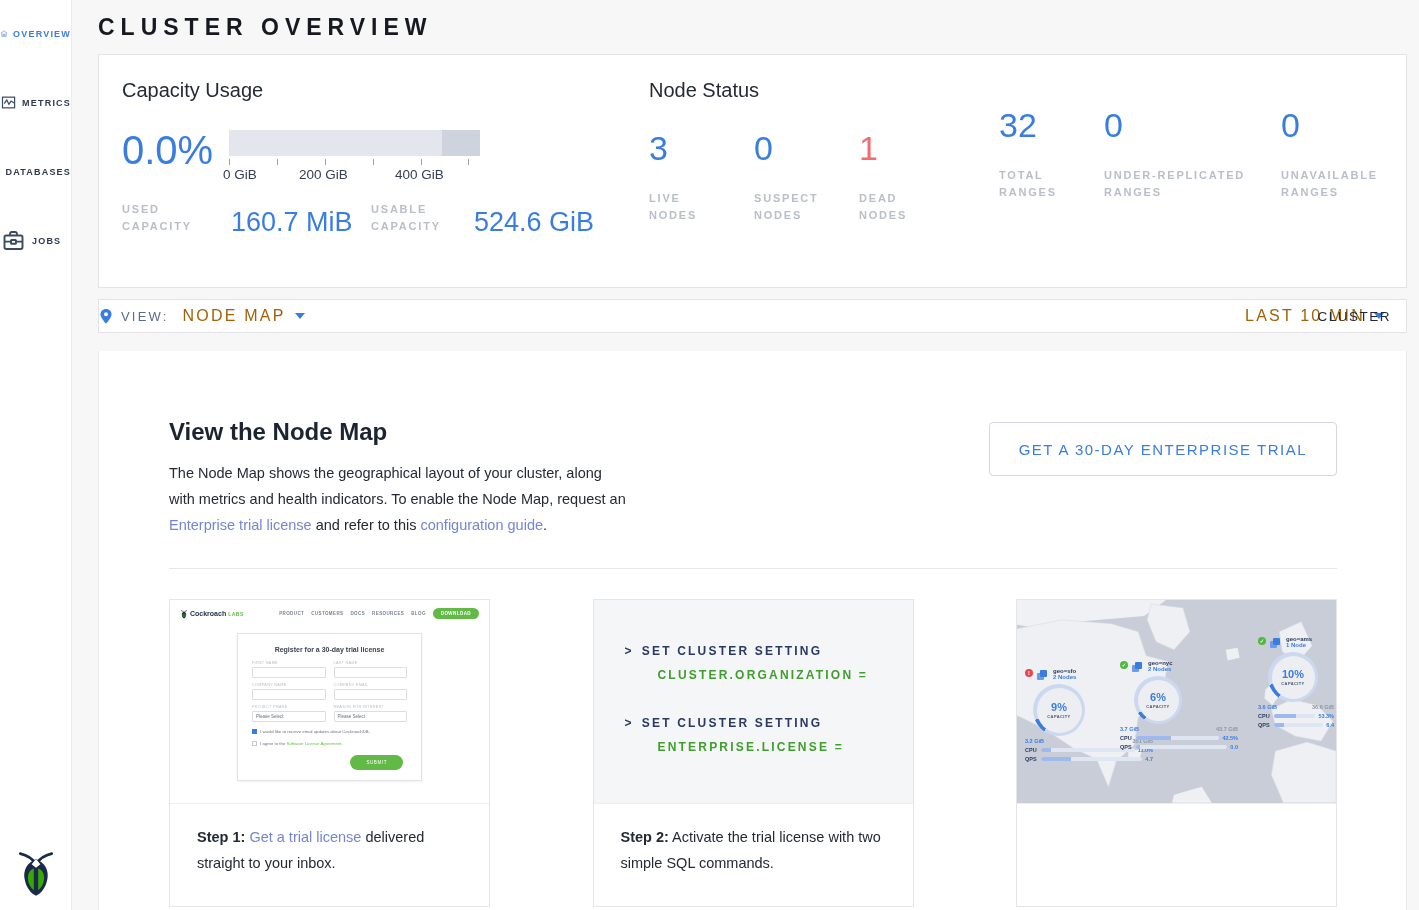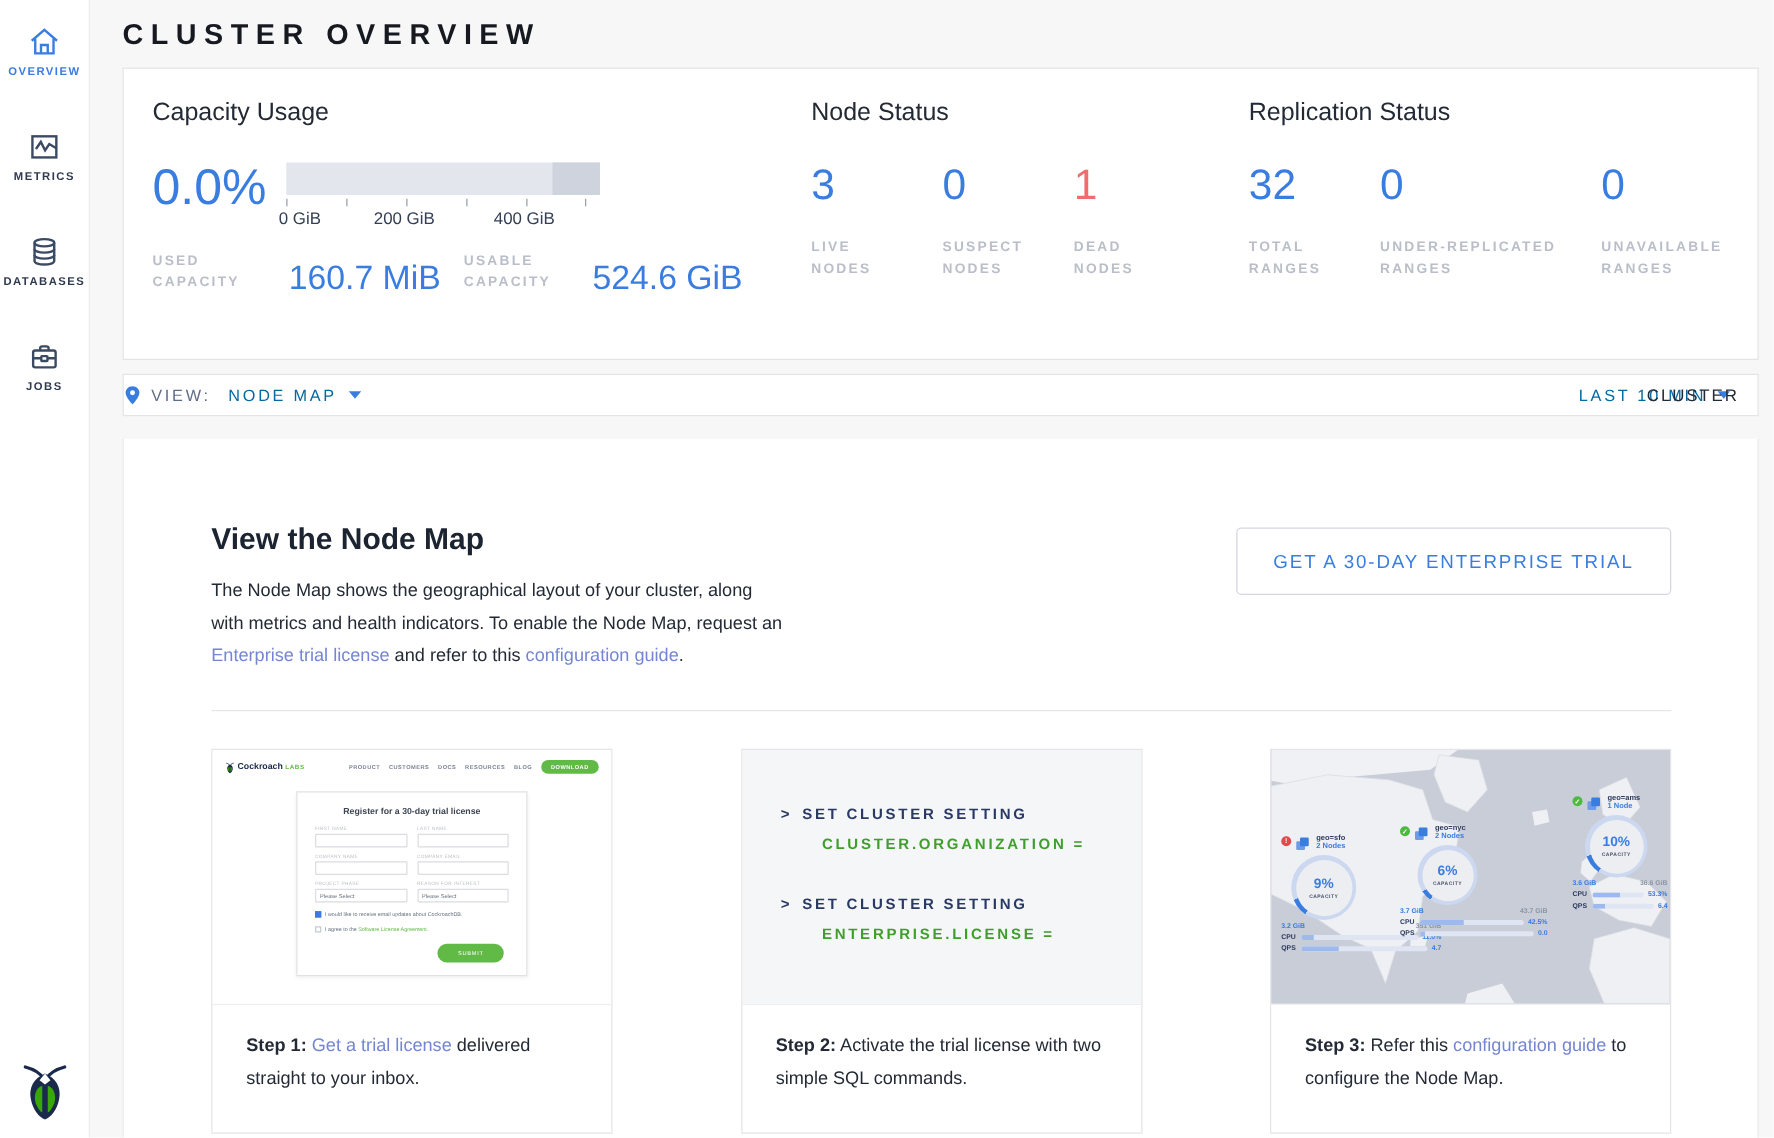--- a/index.html
+++ b/index.html
@@ -3,21 +3,21 @@
 <meta charset="utf-8">
 <style>
   * { margin:0; padding:0; box-sizing:border-box; }
   html,body { width:1419px; height:910px; overflow:hidden; }
   body { font-family:"Liberation Sans", sans-serif; background:#f7f7f8; color:#242a35; }
   a { text-decoration:none; }
 
   
   .sidebar { position:fixed; left:0; top:0; width:72px; height:910px; background:#fff;
              border-right:1px solid #ececee; z-index:5; padding-top:12px; }
-  .nav-item { display:flex; flex-direction:column; align-items:center; gap:5px;
+  .nav-item { display:flex; flex-direction:row; align-items:center; gap:5px;
               padding:8px 0 10px; margin-bottom:24px; cursor:pointer; }
   .nav-item svg { width:27px; height:27px; stroke:#3b4a63; fill:none; stroke-width:1.7; }
   .nav-item .nav-label { font-size:9px; font-weight:700; letter-spacing:1.2px; color:#2f3a4f; }
   .nav-item.active svg { stroke:#3a7de1; }
   .nav-item.active .nav-label { color:#3a7de1; }
   .logo-bug { position:absolute; bottom:12px; left:50%; transform:translateX(-50%); width:42px; height:52px; }
 
   
   .main { margin-left:72px; padding:0 12px 0 26px; }
   .page-title { margin:14px 0 13px; font-size:23px; font-weight:600; letter-spacing:6px; color:#16191f; }
@@ -56,21 +56,21 @@
   .repl-sec .metric-col:nth-child(2) { width:177px; }
   .metric-col .metric-label { max-width:150px; }
   .metric-col.narrow .metric-label { max-width:70px; }
 
   
   .view-bar { margin-top:11px; background:#fff; border:1px solid #e4e4e7; height:34px;
               display:flex; align-items:center; position:relative; padding:0 22px; }
   .view-left { display:flex; align-items:center; gap:14px; }
   .view-label { font-size:13px; letter-spacing:2.2px; color:#5f6c87; font-weight:500; }
   .dropdown { display:flex; align-items:center; gap:9px; cursor:pointer; }
-  .dropdown .dd-text { font-size:13px; letter-spacing:2.2px; color:#0369a1; font-weight:500; }
+  .dropdown .dd-text { font-size:16px; letter-spacing:2.2px; color:#a16207; font-weight:500; }
   .caret { width:0; height:0; border-left:5px solid transparent; border-right:5px solid transparent;
            border-top:6px solid #3a7de1; }
   .view-center { position:absolute; left:0; right:15px; display:flex; justify-content:space-between;
                  align-items:center; gap:7px; pointer-events:none; }
   .view-center svg { width:14px; height:17px; }
   .cluster-text { font-size:13.5px; letter-spacing:1.5px; color:#242a35; font-weight:500; }
   .view-right { margin-left:auto; }
 
   
   .panel { background:#fff; border:1px solid #eaeaec; border-top:none; margin-top:18px;
@@ -247,21 +247,20 @@
           <div class="metric-label">SUSPECT NODES</div>
         </div>
         <div class="metric-col narrow">
           <div class="big-num" style="color: rgb(241, 109, 109);">1</div>
           <div class="metric-label">DEAD NODES</div>
         </div>
       </div>
     </div>
 
     <div class="repl-sec">
-      <div class="section-title">Replication Status</div>
       <div class="metric-cols">
         <div class="metric-col">
           <div class="big-num" style="color: rgb(58, 125, 225);">32</div>
           <div class="metric-label" style="max-width:70px">TOTAL RANGES</div>
         </div>
         <div class="metric-col">
           <div class="big-num" style="color: rgb(58, 125, 225);">0</div>
           <div class="metric-label">UNDER-REPLICATED RANGES</div>
         </div>
         <div class="metric-col">
@@ -510,20 +509,19 @@
               <div class="stat-row">
                   <span class="k">QPS</span>
                   <span class="minibar">
                     <i style="width:20%"></i>
                   </span>
                   <span class="v">6.4</span>
                 </div>
             </div>
           </div>
         </div>
-        <div class="card-caption"><span class="step-label">Step 3:</span><span> Refer this </span><a class="link">configuration guide</a><span> to configure the Node Map.</span></div>
       </div>
 
     </div>
   </div>
 
   <div class="bottom-strip"></div>
 </div>
 
 </body></html>

